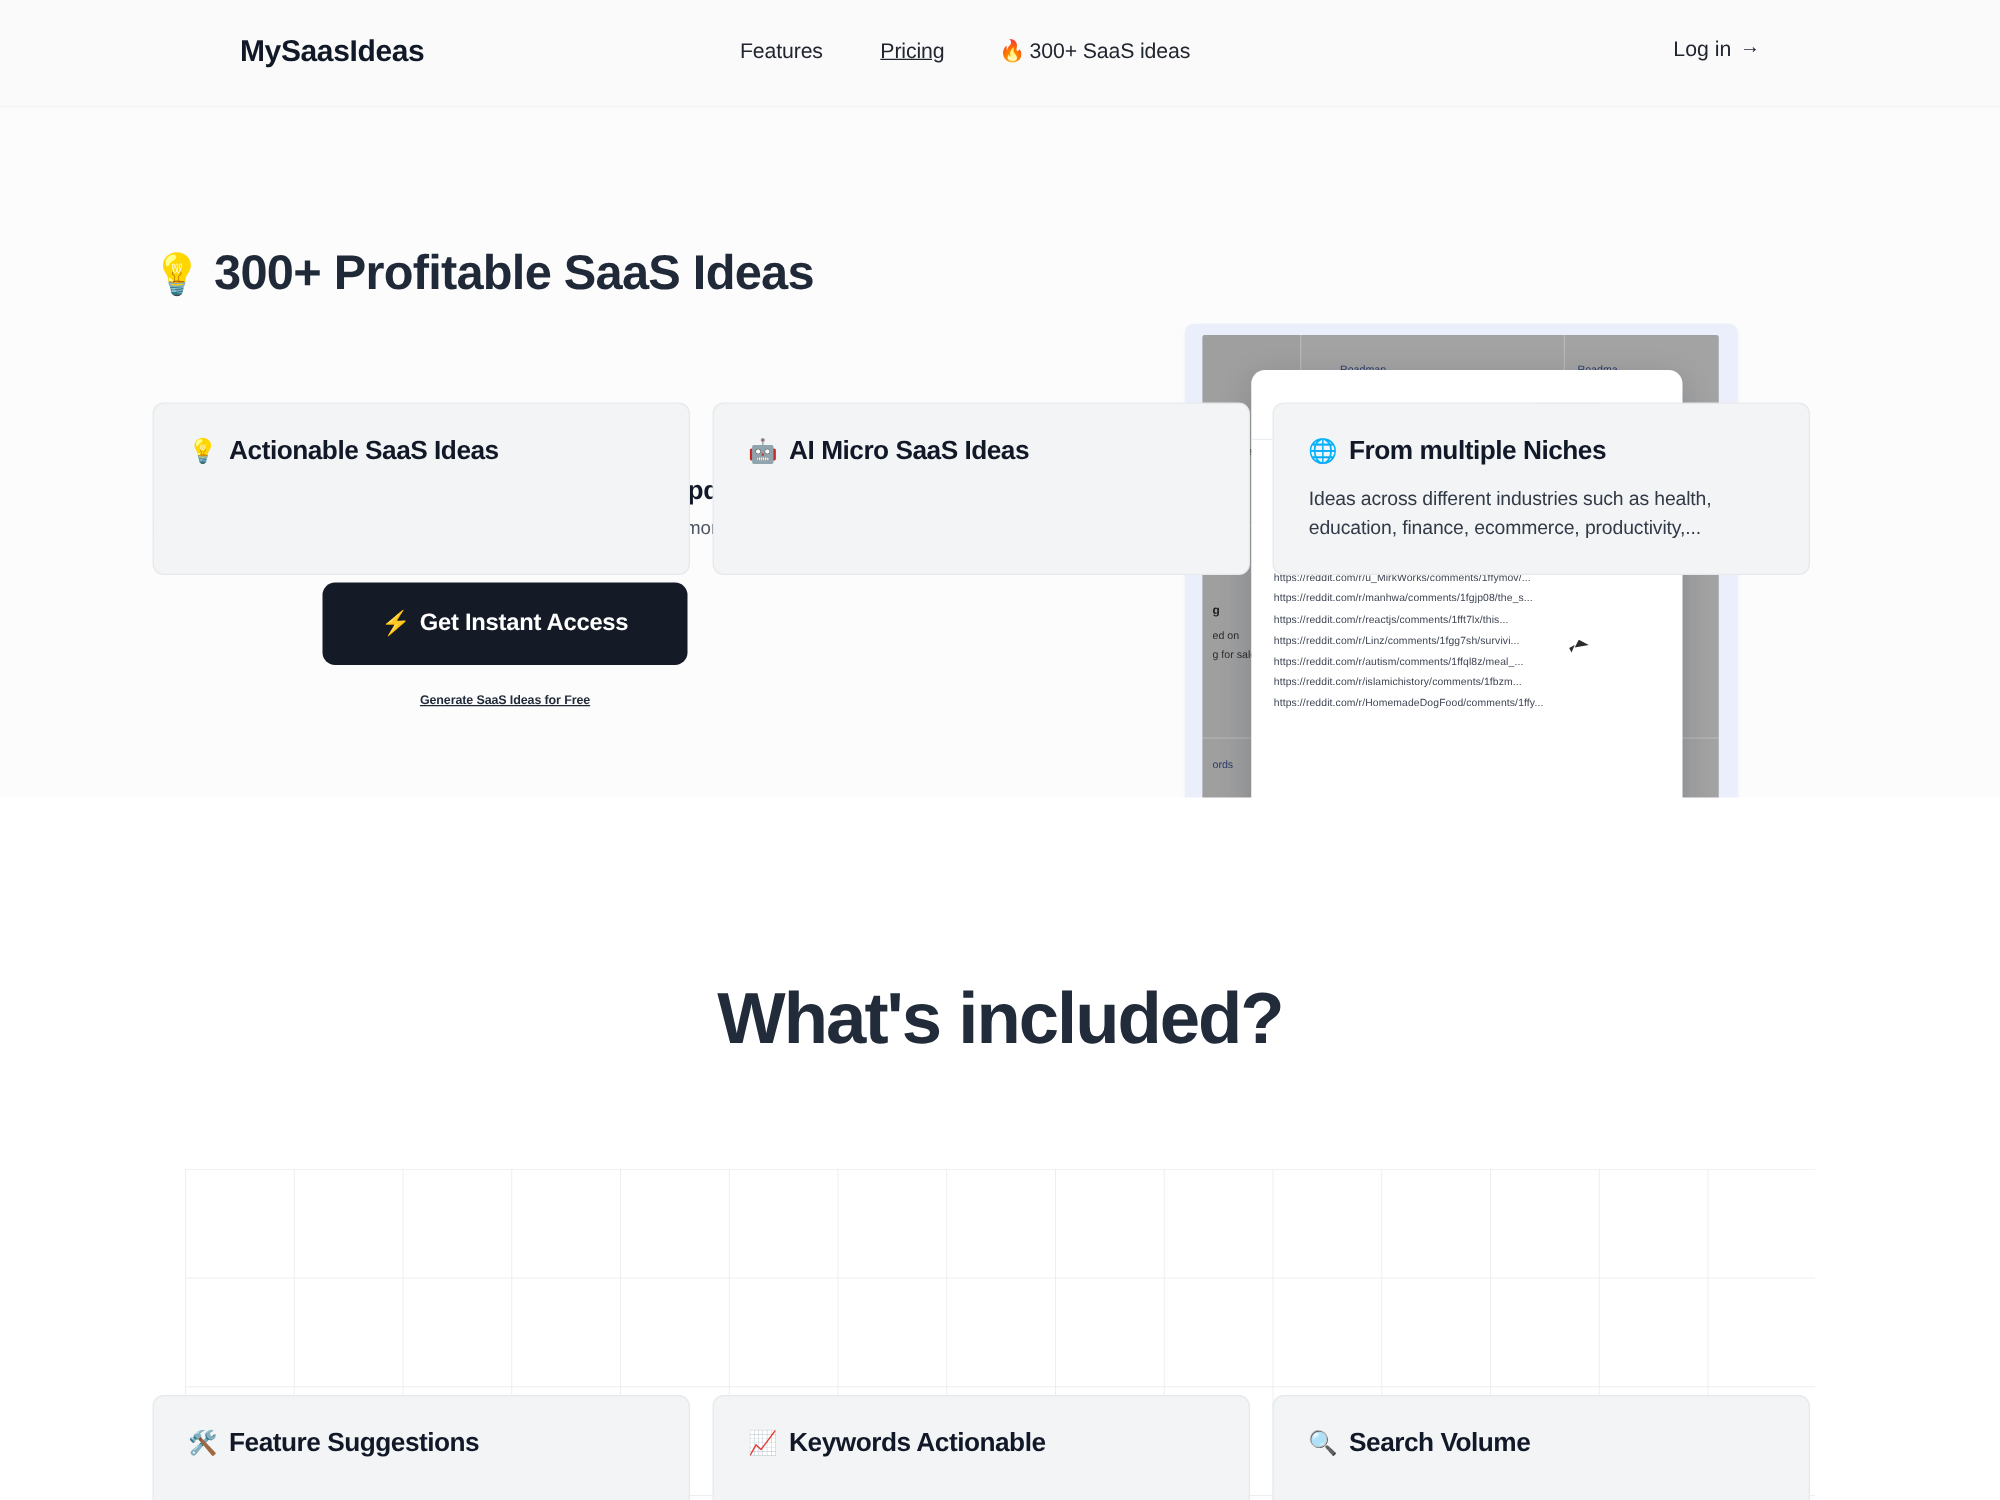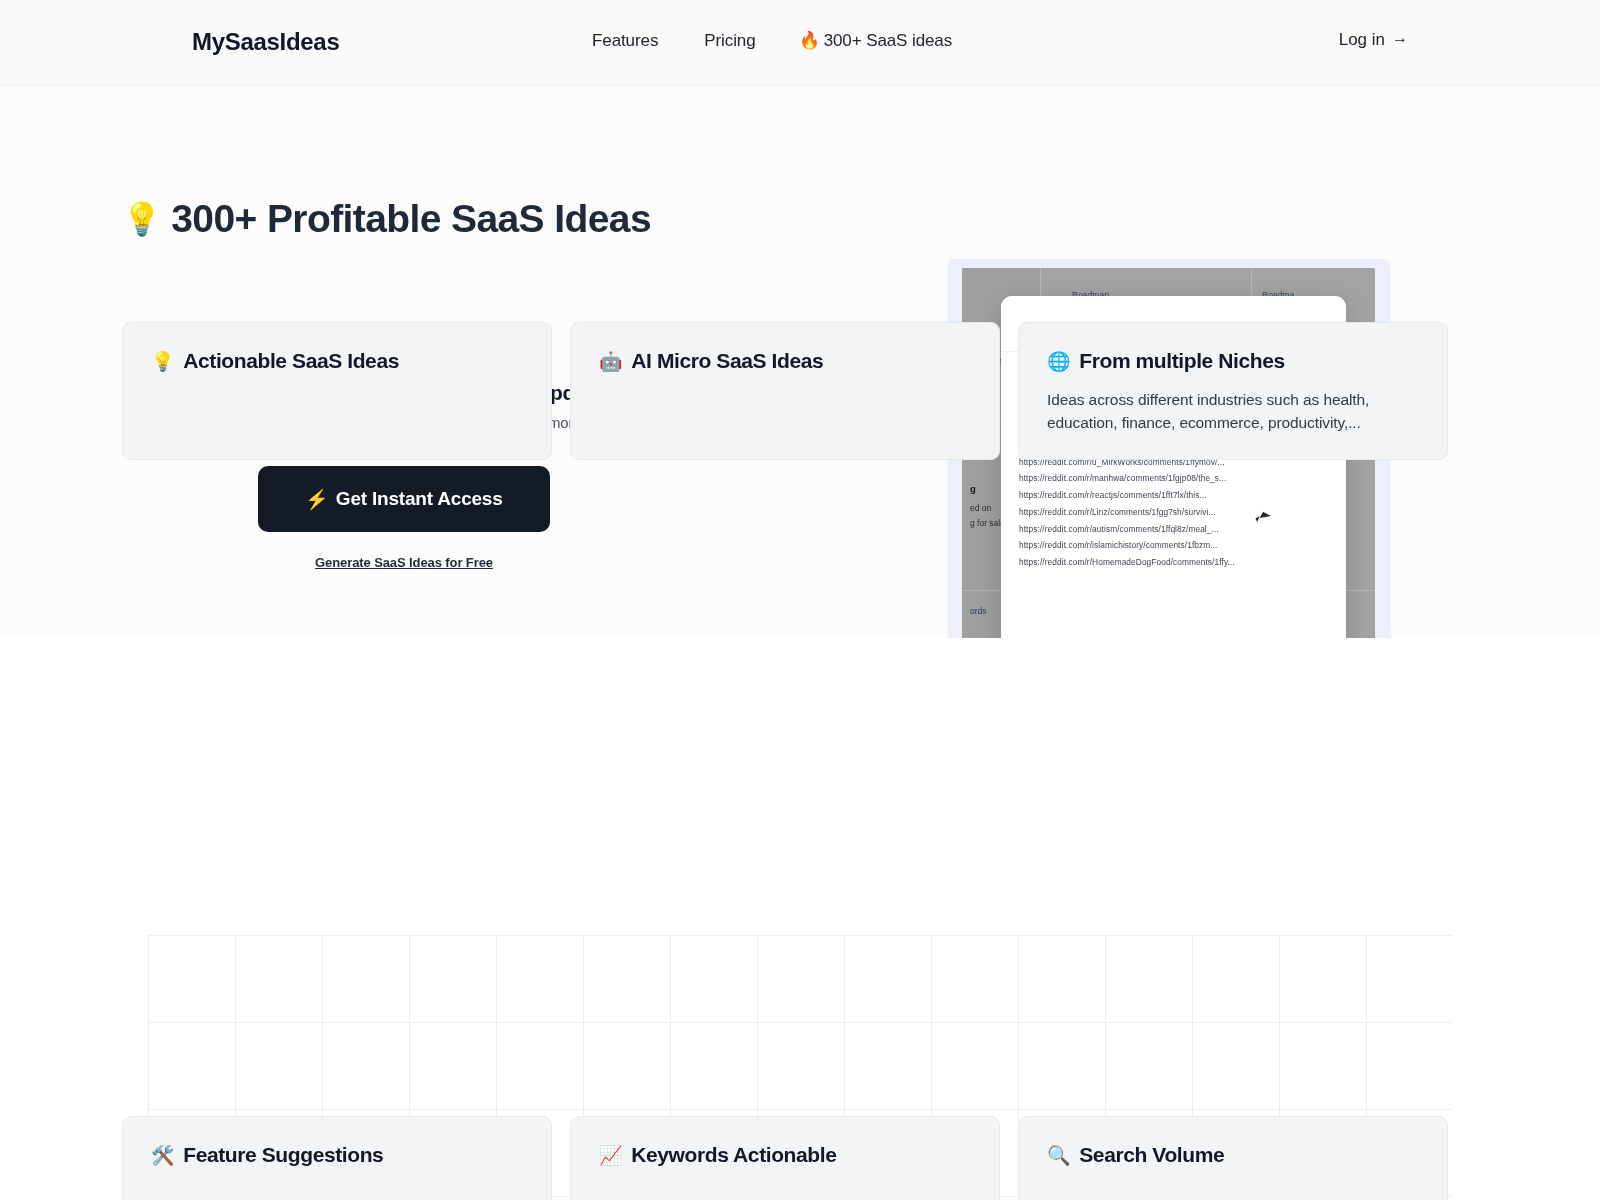--- a/index.html
+++ b/index.html
@@ -26,21 +26,21 @@
     color: #111827;
   }
   .nav {
     position: absolute; left: 592px; top: 30px;
     display: flex; align-items: center; gap: 0px;
   }
   .nav-item {
     font-size: 17px; color: #20252e; letter-spacing: -0.1px;
     padding: 0 24px 0 0; white-space: nowrap; cursor: pointer;
   }
-  .nav-item.pricing { padding-left: 22px; }
+  .nav-item.pricing { padding-left: 22px; text-decoration: underline; }
   .nav-item.promo { padding-left: 20px; display:flex; align-items:center; gap:3px; }
   .login {
     position: absolute; right: 192px; top: 30px;
     font-size: 17px; color: #20252e; white-space: nowrap;
     display: flex; align-items: flex-start; gap: 7px; cursor: pointer;
   }
   .arrow-r { font-size: 16px; line-height: 1; }
 
   
   .hero {
@@ -76,21 +76,21 @@
   .cta-btn {
     width: 292px; height: 66px; border-radius: 10px;
     background: #141b26; color: #ffffff;
     font-size: 19px; font-weight: 700; letter-spacing: -0.2px;
     display: flex; align-items: center; justify-content: center; gap: 7px;
     border: none; cursor: pointer;
     font-family: "Liberation Sans", sans-serif;
   }
   .cta-sub {
     margin-top: 23px; text-align: center; width: 292px;
-    font-size: 13px; font-weight: 700; color: #1f2937;
+    font-size: 10px; font-weight: 700; color: #1f2937;
     text-decoration: underline; cursor: pointer; letter-spacing: -0.1px;
   }
 
   
   .shot-frame {
     position: absolute; left: 948px; top: 173px;
     width: 442px; height: 445px;
     background: #eaeffb;
     border-radius: 7px;
     padding: 9px 15px 9px 14px;
@@ -316,20 +316,21 @@
           </div>
 
           <div class="cursor-ptr"></div>
         </div>
 
       </div>
     </div>
   </div>
 
   <div class="included">
+    <div class="section-title">What's included?</div>
     <div class="grid-bg"></div>
   </div>
 
   <div class="cards">
     <div class="card">
       <div class="card-title">
         <span class="card-emo">💡</span>
         <span>Actionable SaaS Ideas</span>
       </div>
     </div>

